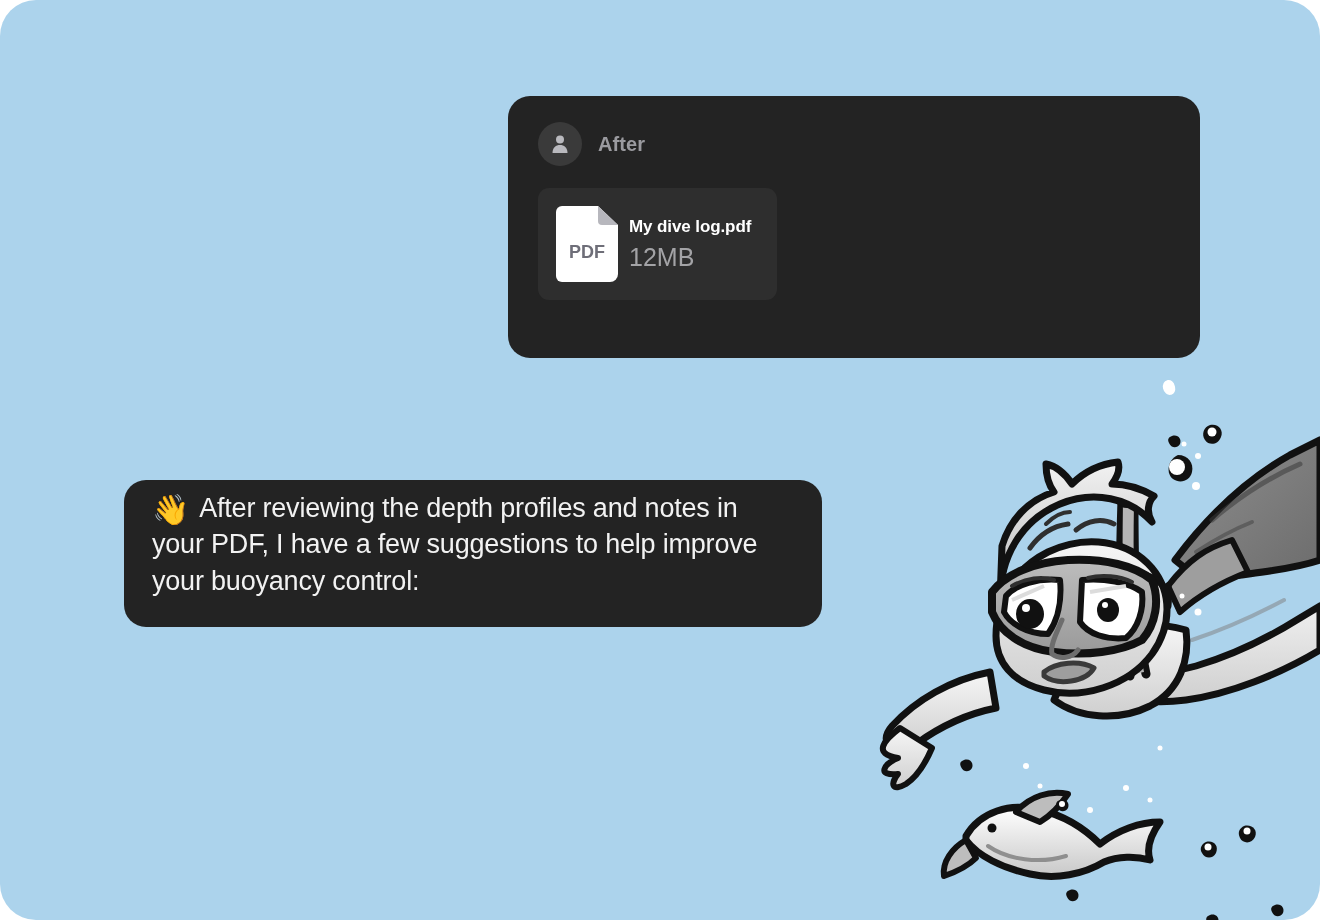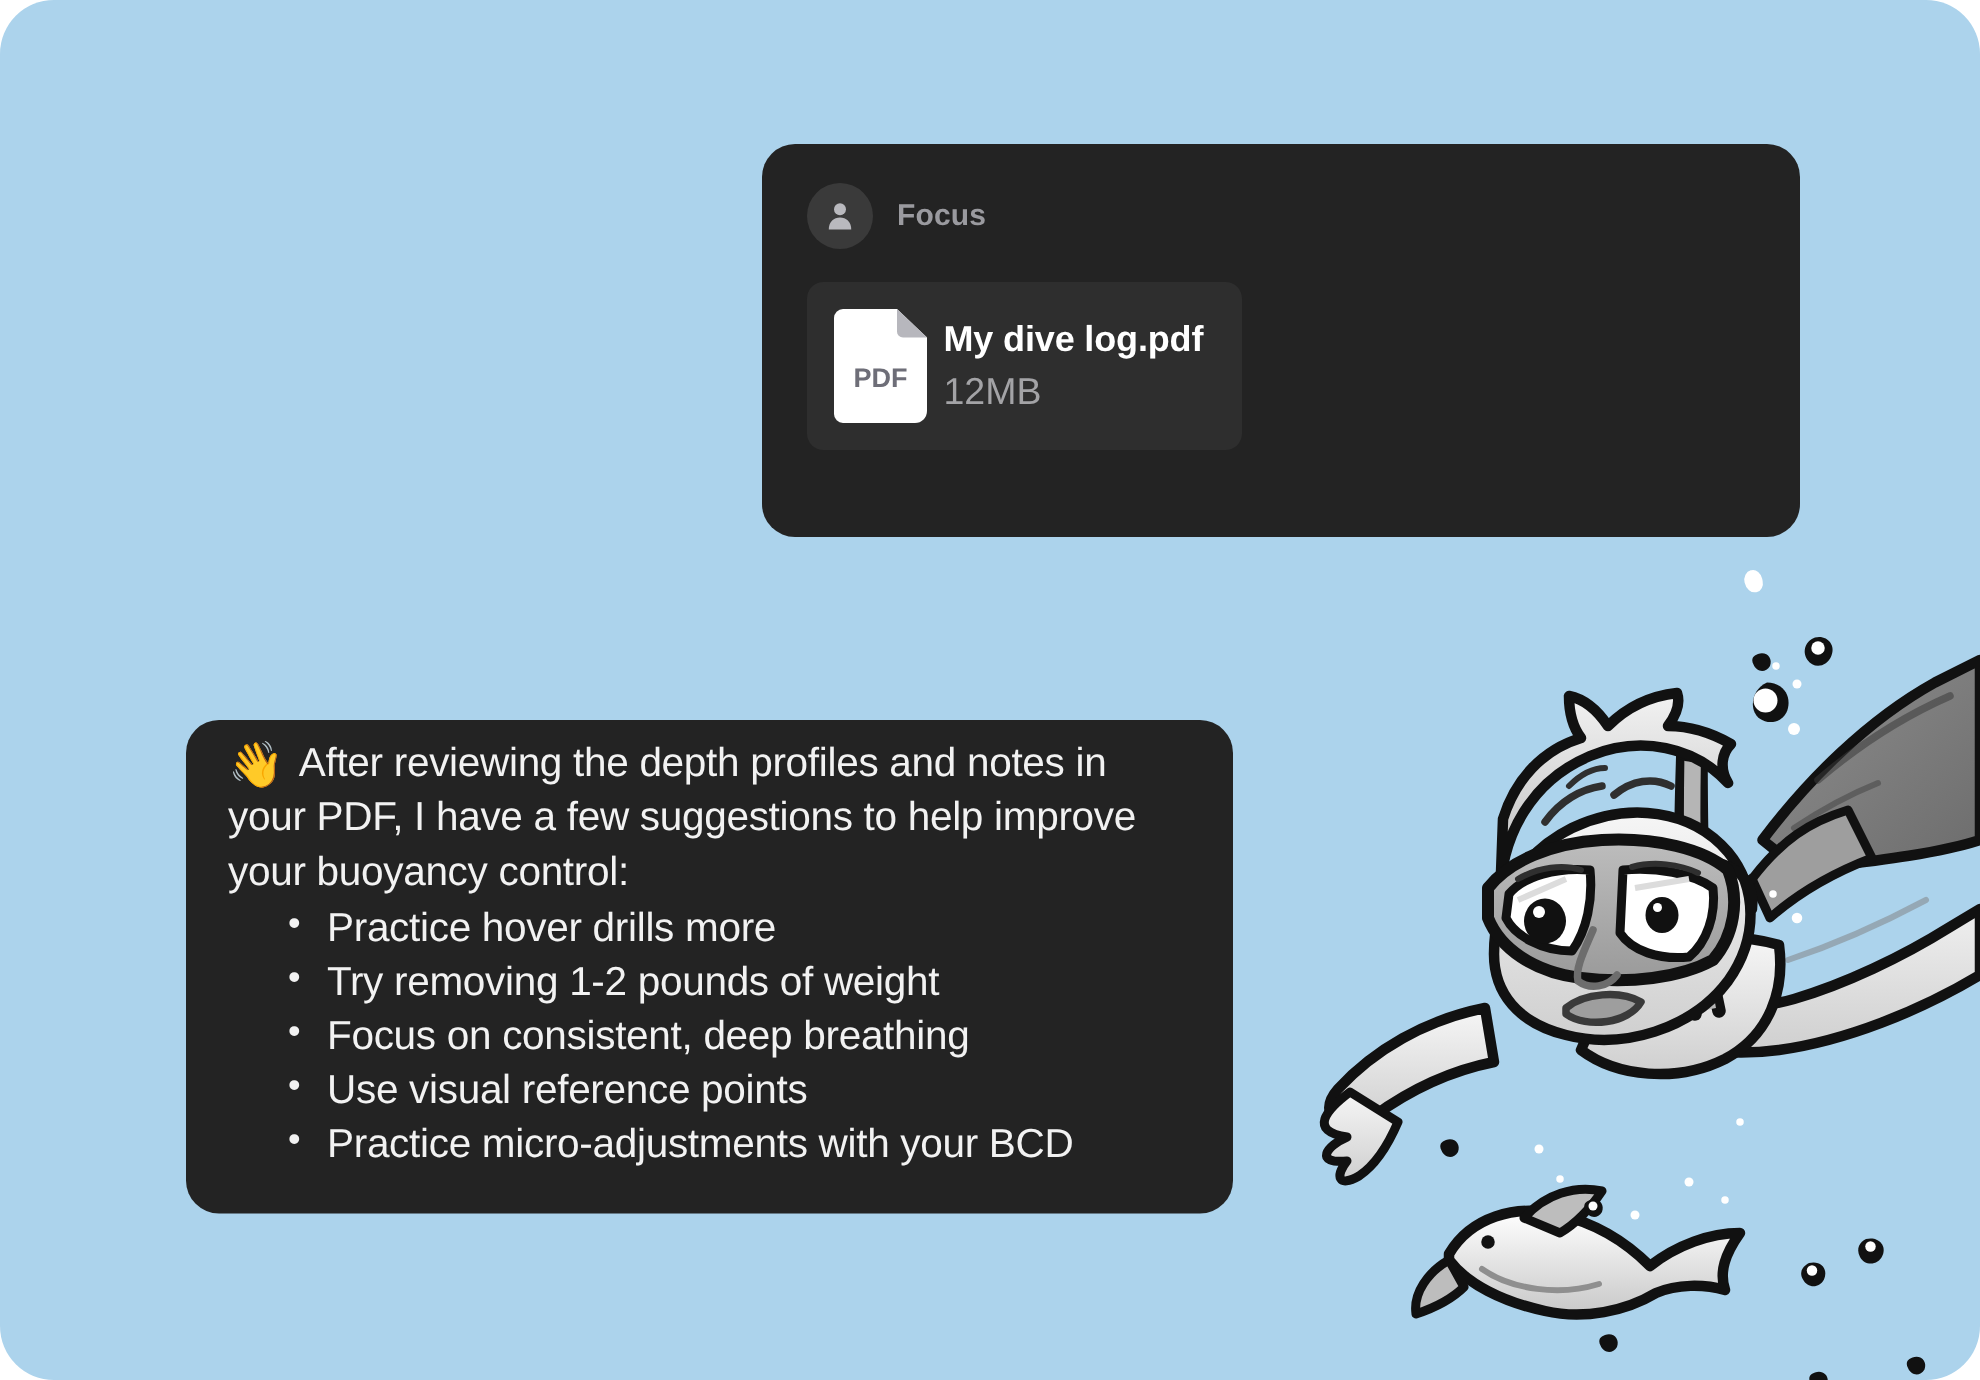--- a/index.html
+++ b/index.html
@@ -94,21 +94,21 @@
   .file-icon {
     width: 53px;
     height: 76px;
     flex: none;
     position: relative;
   }
   .file-icon svg { display: block; }
   .file-meta { display: flex; flex-direction: column; gap: 6px; }
   .file-name {
     color: #ffffff;
-    font-size: 24px;
+    font-size: 17px;
     font-weight: bold;
     letter-spacing: -0.1px;
   }
   .file-size {
     color: #a3a3a6;
     font-size: 25px;
   }
 
   
   .msg-text {
@@ -365,21 +365,21 @@
 
   <div class="bubble bubble-user">
 
     <div class="user-head">
       <div class="avatar">
         <svg width="24" height="24" viewBox="0 0 24 24" aria-hidden="true">
           <circle cx="12" cy="7.5" r="4" fill="#b9b9be"></circle>
           <path d="M4.5 21 C4.5 15.6 8 13 12 13 C16 13 19.5 15.6 19.5 21 Z" fill="#b9b9be"></path>
         </svg>
       </div>
-      <span class="user-name">Focus</span>
+      <span class="user-name">After</span>
     </div>
 
     <div class="file-card">
       <div class="file-icon">
         <svg width="62" height="76" viewBox="0 0 62 76" aria-hidden="true">
           <path d="M6 0 H42 L62 19 V68 A8 8 0 0 1 54 76 H6 A6 6 0 0 1 0 70 V6 A6 6 0 0 1 6 0 Z" fill="#ffffff"></path>
           <path d="M42 0 L62 19 H46 A4 4 0 0 1 42 15 Z" fill="#b7b7bd"></path>
           <text x="31" y="52" text-anchor="middle" font-family="Liberation Sans, sans-serif" font-size="18" font-weight="bold" fill="#6e6e78">PDF</text>
         </svg>
       </div>
@@ -388,22 +388,15 @@
         <span class="file-size">12MB</span>
       </div>
     </div>
 
   </div>
 
   <div class="bubble bubble-assistant">
     <p class="assistant-intro">
       <span class="wave-emoji">👋</span><span>After reviewing the depth profiles and notes in your PDF, I have a few suggestions to help improve your buoyancy control:</span>
     </p>
-    <ul class="suggestion-list">
-      <li>Practice hover drills more</li>
-      <li>Try removing 1-2 pounds of weight</li>
-      <li>Focus on consistent, deep breathing</li>
-      <li>Use visual reference points</li>
-      <li>Practice micro-adjustments with your BCD</li>
-    </ul>
   </div>
 
 </div>
 
 </body></html>

